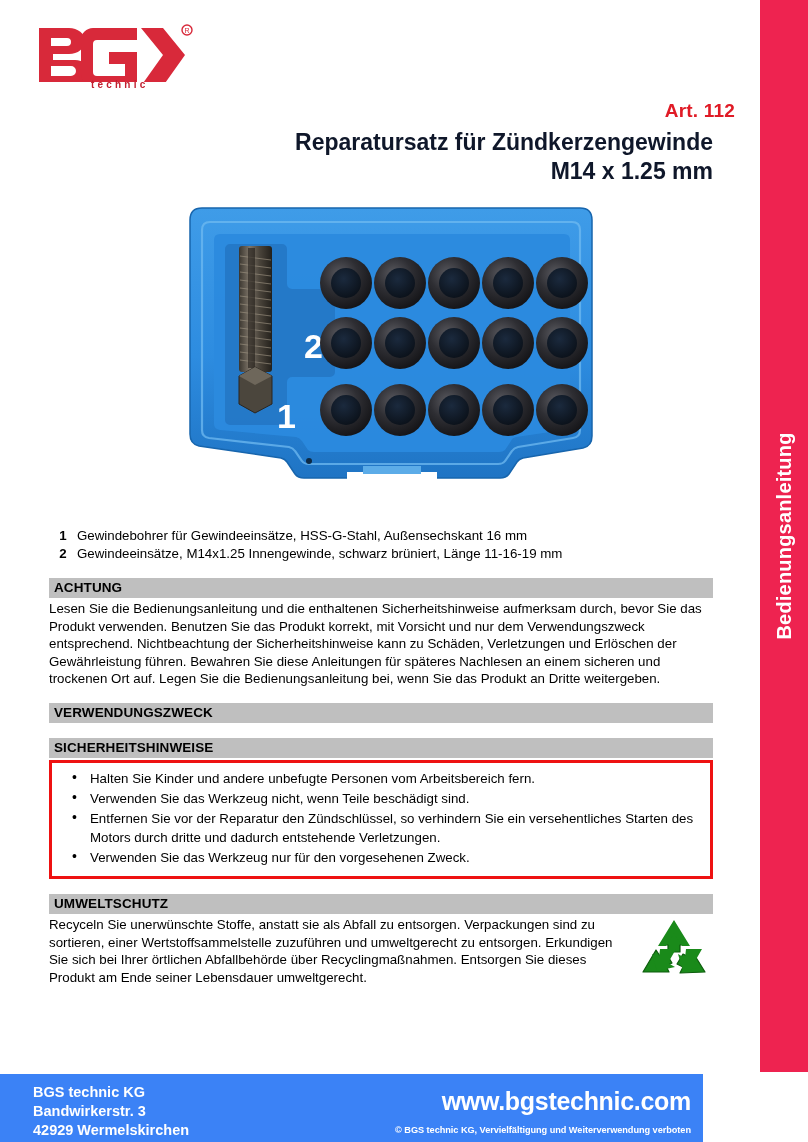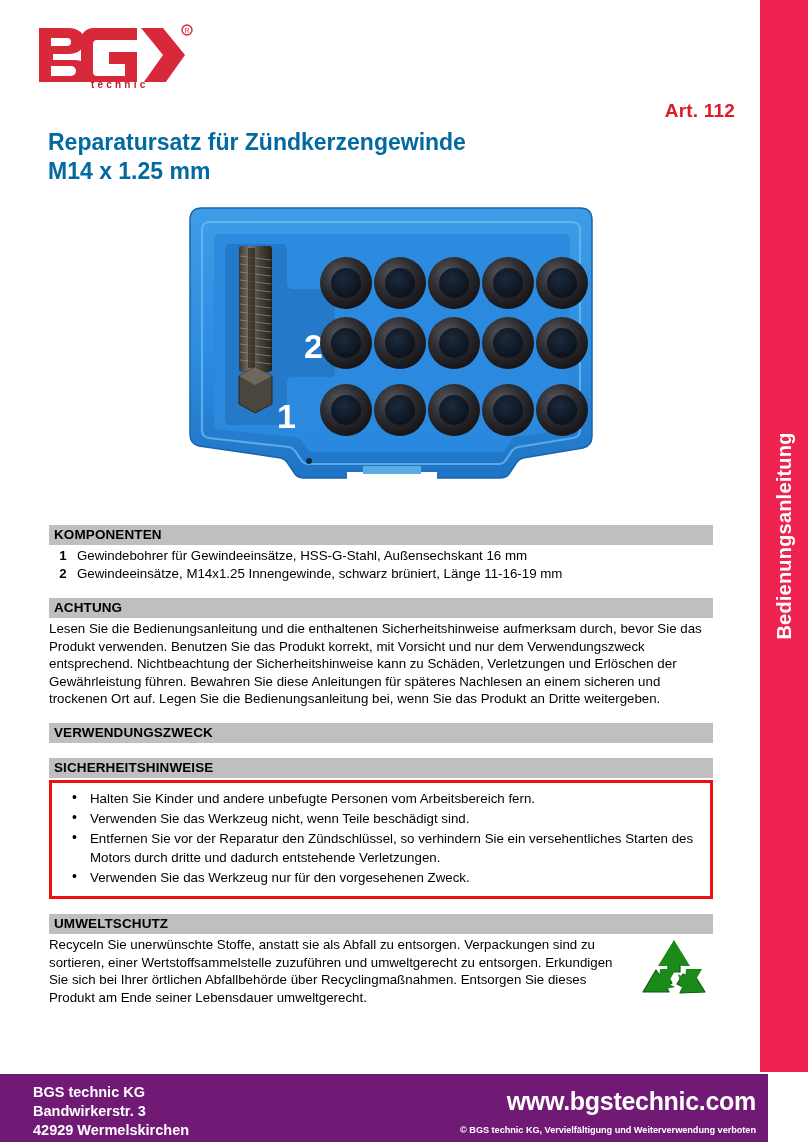--- a/index.html
+++ b/index.html
@@ -56,25 +56,25 @@
     font-size: 19px;
     font-weight: bold;
     color: #e01b26;
     letter-spacing: 0.2px;
   }
 
   .title {
     position: absolute;
     left: 48px; top: 128px;
     width: 665px;
-    text-align: left;
+    text-align: right;
     font-size: 23px;
     font-weight: bold;
     line-height: 29px;
-    color: #0369a1;
+    color: #0f172a;
   }
   .title-line2 { display: block; }
 
   
   .product {
     position: absolute;
     left: 176px; top: 198px;
     width: 440px; height: 298px;
   }
 
@@ -139,22 +139,22 @@
   .recycle-icon {
     flex: 0 0 auto;
     width: 78px; height: 70px;
     margin-left: 14px; margin-top: 4px;
   }
 
   
   .footer {
     position: absolute;
     left: 0; bottom: 0;
-    width: 768px; height: 68px;
-    background: #701a75;
+    width: 703px; height: 68px;
+    background: #3b82f6;
     color: #ffffff;
   }
   .f-col1 {
     position: absolute; left: 33px; top: 9px;
     font-size: 14.5px; font-weight: bold; line-height: 19px;
   }
   .f-col2 {
     position: absolute; left: 278px; top: 9px;
     font-size: 14.5px; font-weight: bold; line-height: 19px;
   }
@@ -307,21 +307,20 @@
       <circle cx="133" cy="263" r="3" fill="#0d2a45"></circle>
 
       <path d="M173 284 h12 v-14 h56 v14 h12" fill="none" stroke="#ffffff" stroke-width="0"></path>
       <path d="M171 298 V274 h16 v-6 h58 v6 h16 v24 Z" fill="#ffffff"></path>
       <path d="M187 268 h58 v8 h-58 Z" fill="#4aa3e6" opacity="0.9"></path>
     </svg>
   </div>
 
   <div class="content">
 
-    <div class="sec-head">KOMPONENTEN</div>
     <div class="sec-body">
       <div class="comp-row">
         <span class="comp-num">1</span>
         <span class="comp-txt">Gewindebohrer für Gewindeeinsätze, HSS-G-Stahl, Außensechskant 16 mm</span>
       </div>
       <div class="comp-row">
         <span class="comp-num">2</span>
         <span class="comp-txt">Gewindeeinsätze, M14x1.25 Innengewinde, schwarz brüniert, Länge 11-16-19 mm</span>
       </div>
     </div>

